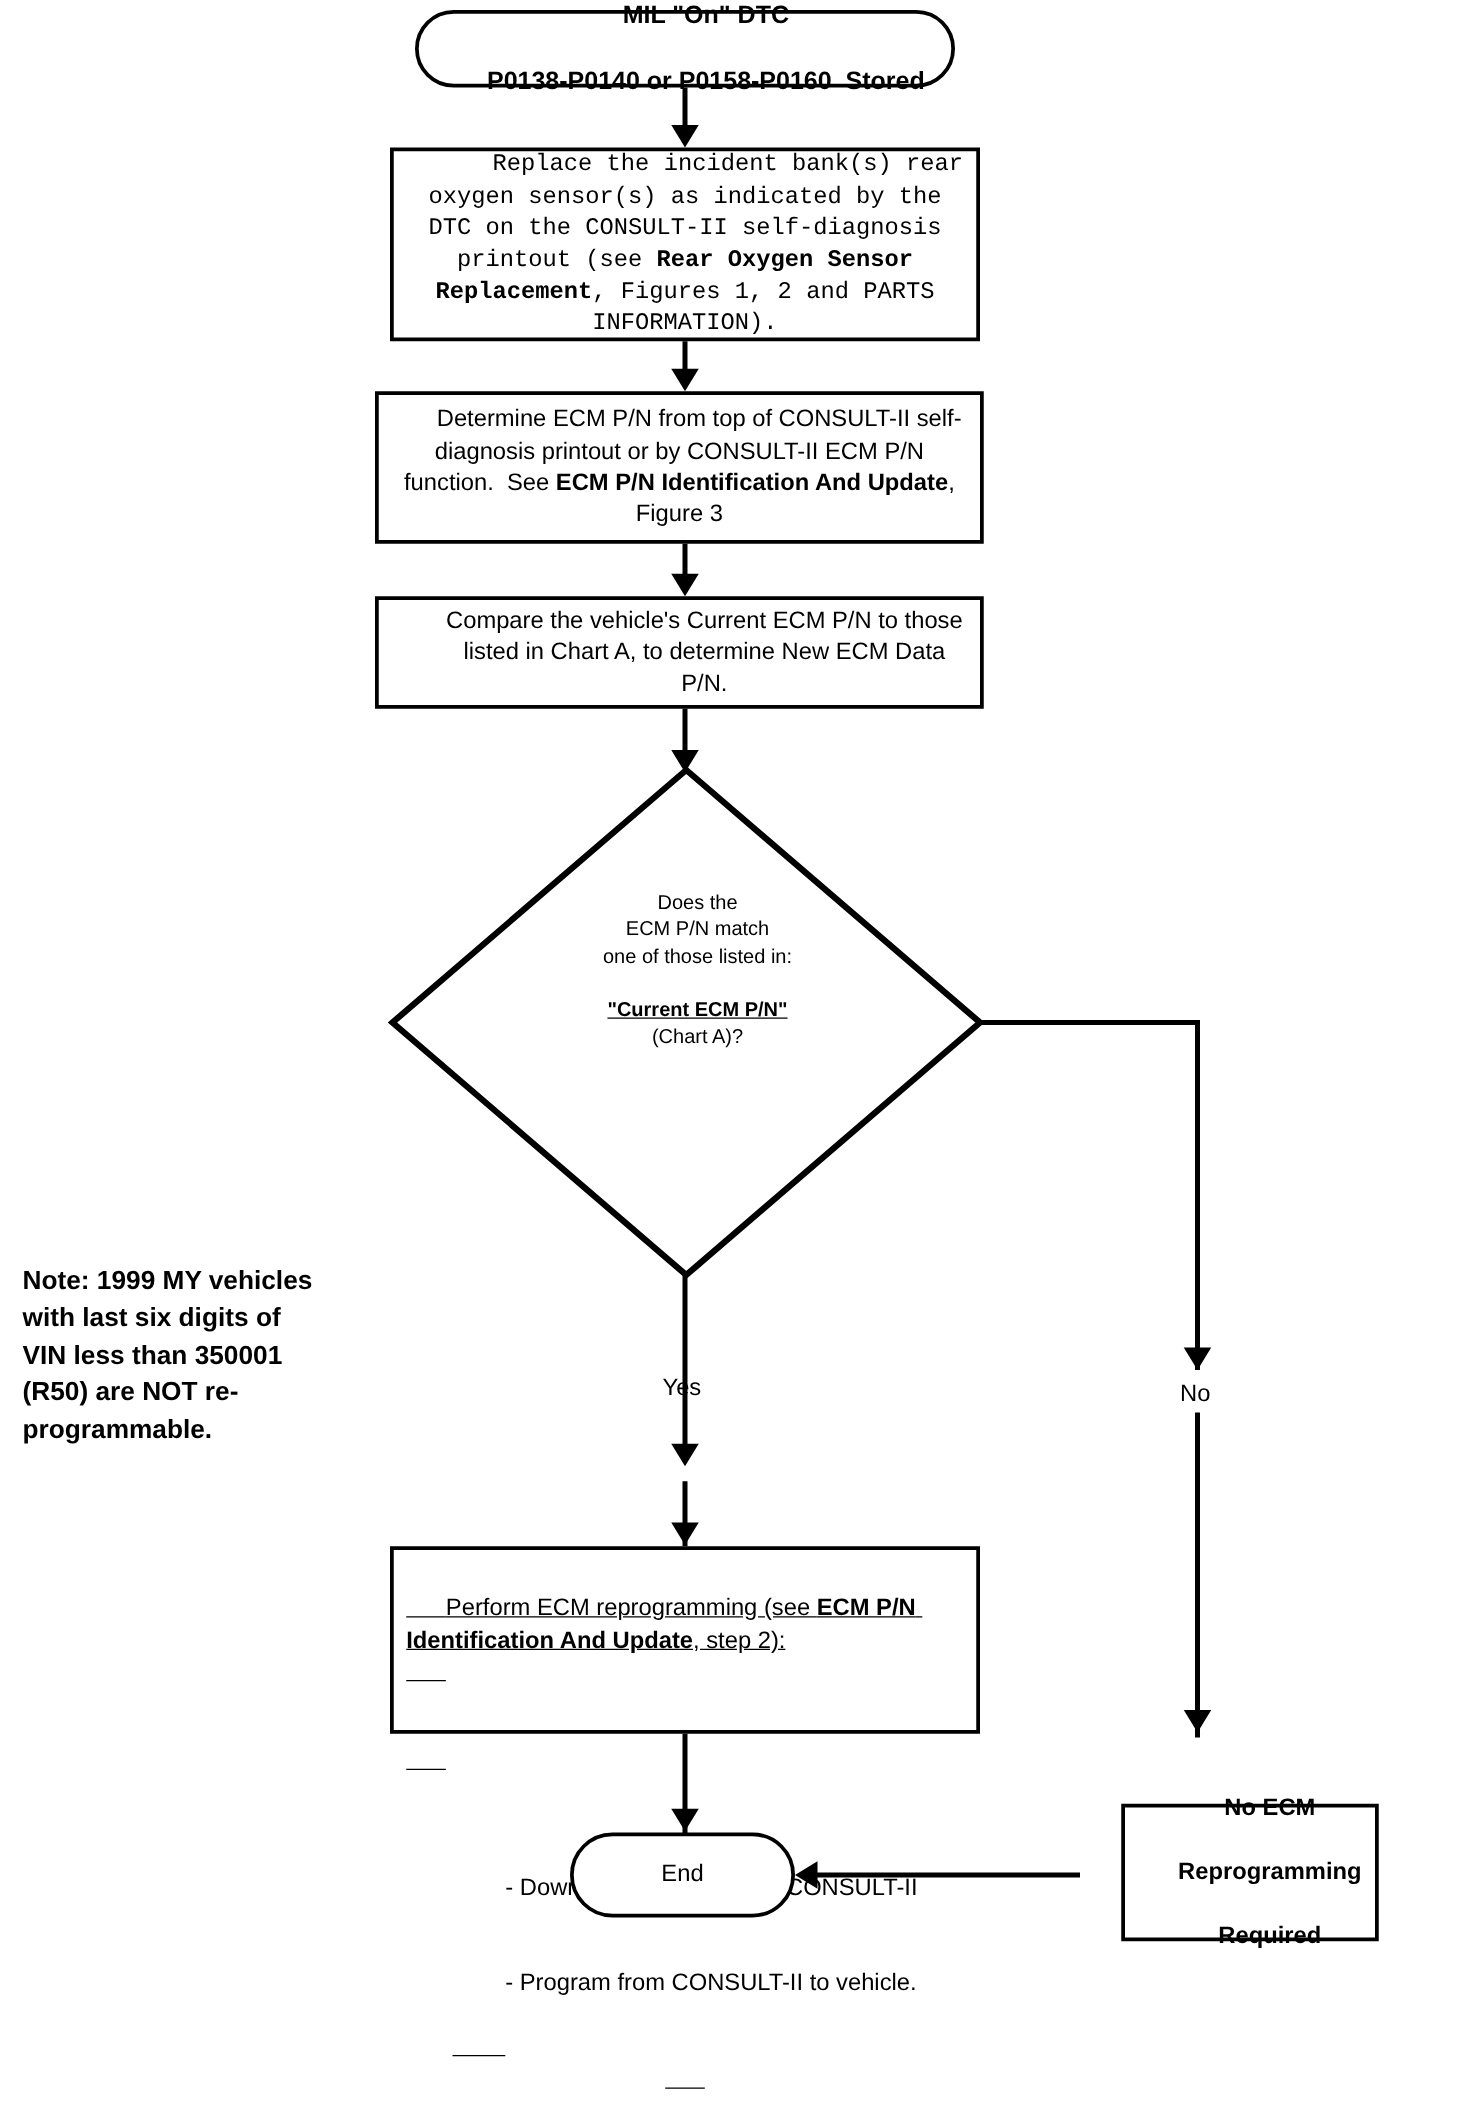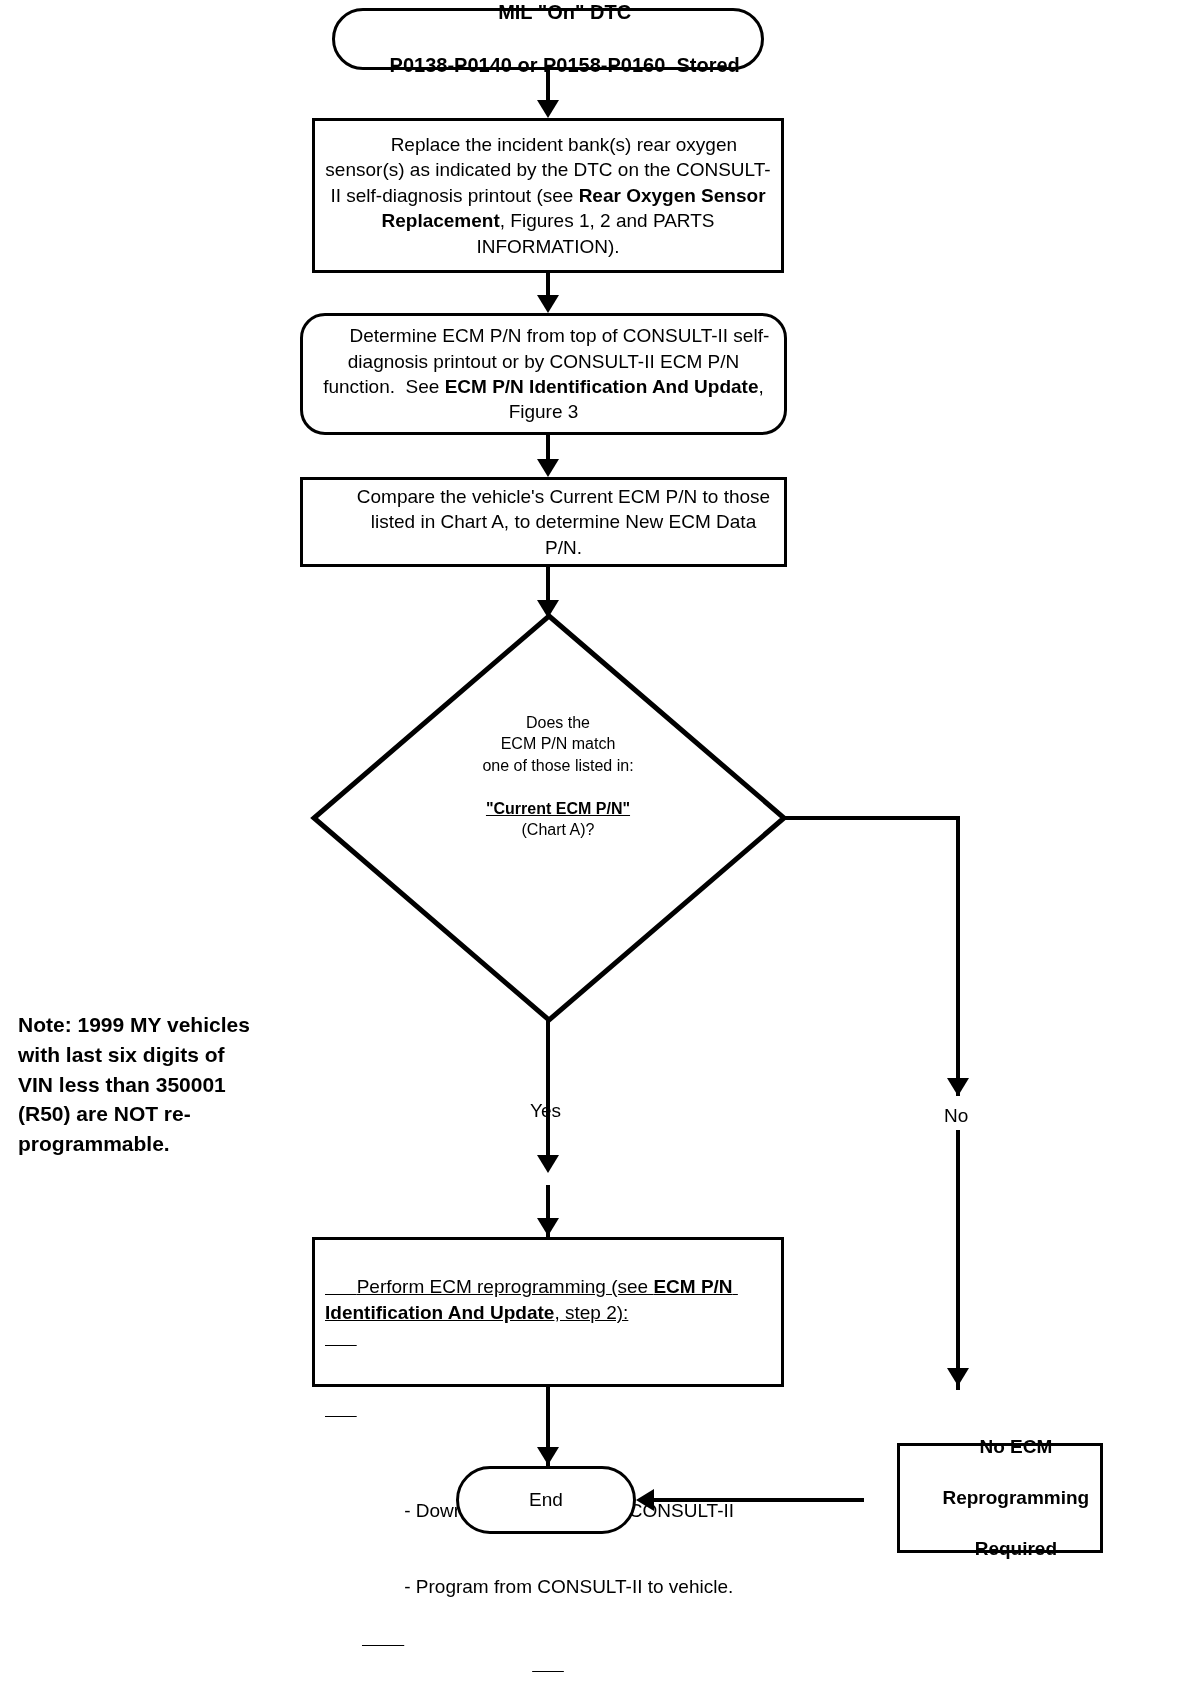--- a/index.html
+++ b/index.html
@@ -104,30 +104,30 @@
   <div class="node terminator" style="left:332px; top:8px; width:432px; height:62px;">
     <div class="txt b" style="font-size:20px;">
       <span>MIL "On" DTC</span><br>
       <span>P0138-P0140 or P0158-P0160  Stored</span>
     </div>
   </div>
 
   <div class="vline" style="left:546px; top:70px; height:36px;"></div>
   <div class="arrow-down" style="left:537px; top:100px;"></div>
 
-  <div class="node box" style="left:312px; top:118px; width:472px; height:155px;">
+  <div class="node box" style="left:312px; top:118px; width:472px; height:155px;font-family:Liberation Mono, monospace;">
     <div class="txt">
       <span>Replace the incident bank(s) rear oxygen sensor(s) as indicated by the DTC on the CONSULT-II self-diagnosis printout (see </span><span class="b">Rear Oxygen Sensor Replacement</span><span>, Figures 1, 2 and PARTS INFORMATION).</span>
     </div>
   </div>
 
   <div class="vline" style="left:546px; top:273px; height:30px;"></div>
   <div class="arrow-down" style="left:537px; top:295px;"></div>
 
-  <div class="node box" style="left:300px; top:313px; width:487px; height:122px;border-radius:25px;">
+  <div class="node box" style="left:300px; top:313px; width:487px; height:122px;">
     <div class="txt">
       <span>Determine ECM P/N from top of CONSULT-II self-diagnosis printout or by CONSULT-II ECM P/N function.  See </span><span class="b">ECM P/N Identification And Update</span><span>, Figure 3</span>
     </div>
   </div>
 
   <div class="vline" style="left:546px; top:435px; height:32px;"></div>
   <div class="arrow-down" style="left:537px; top:459px;"></div>
 
   <div class="node box" style="left:300px; top:477px; width:487px; height:90px;padding-left:40px;">
     <div class="txt">Compare the vehicle's Current ECM P/N to those listed in Chart A, to determine New ECM Data P/N.</div>

